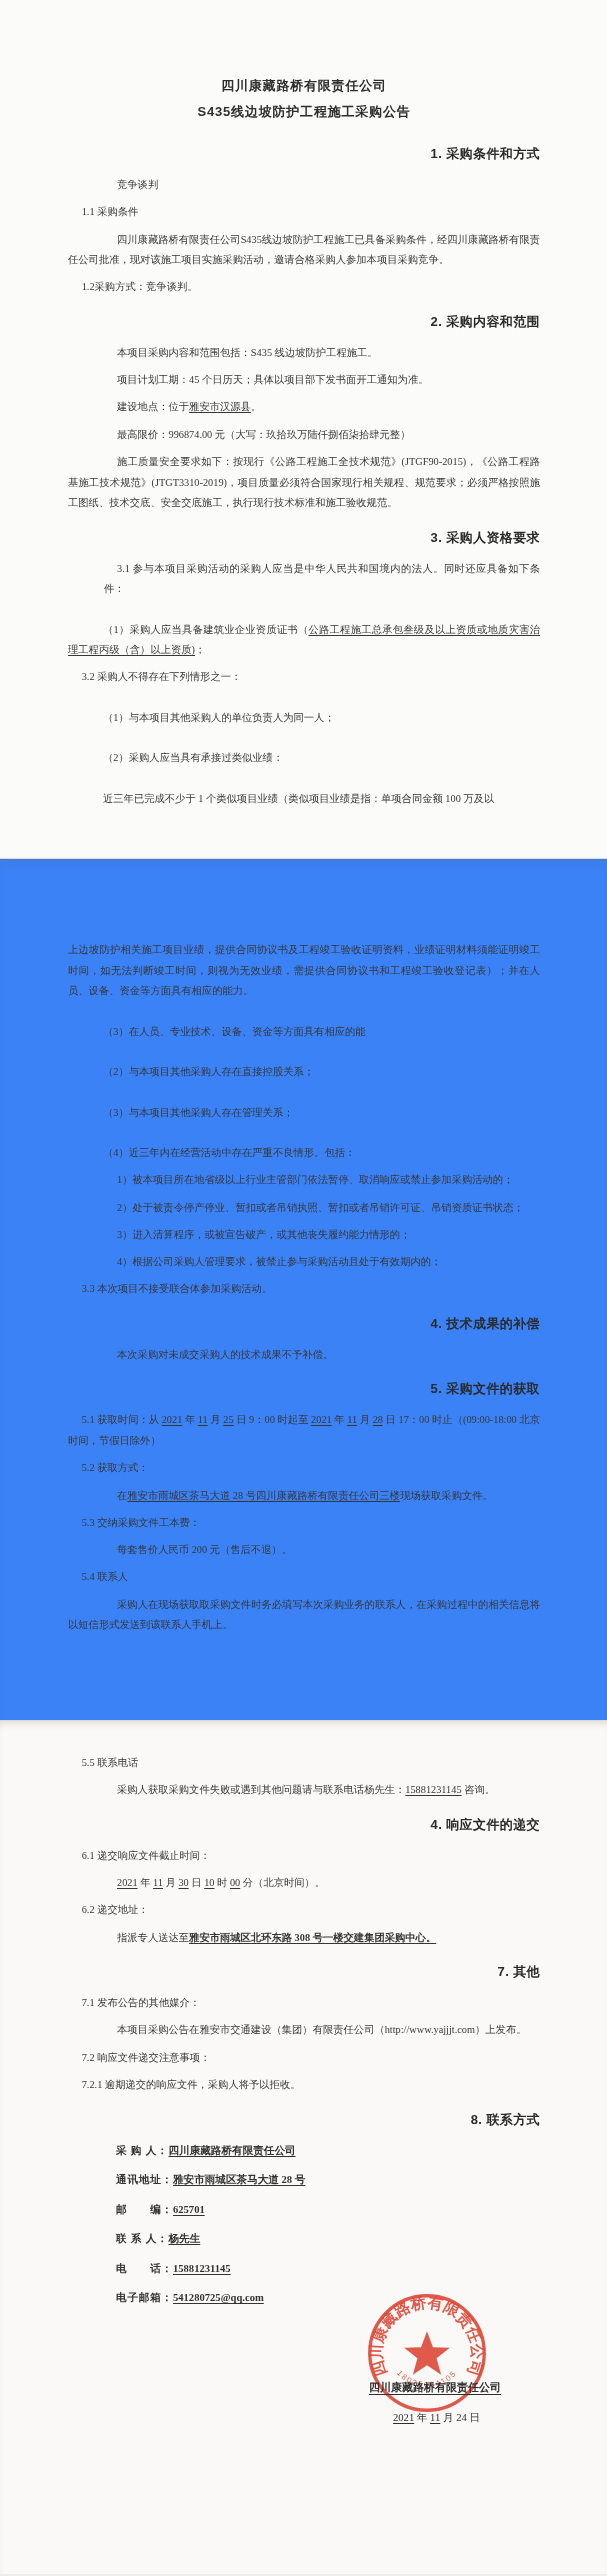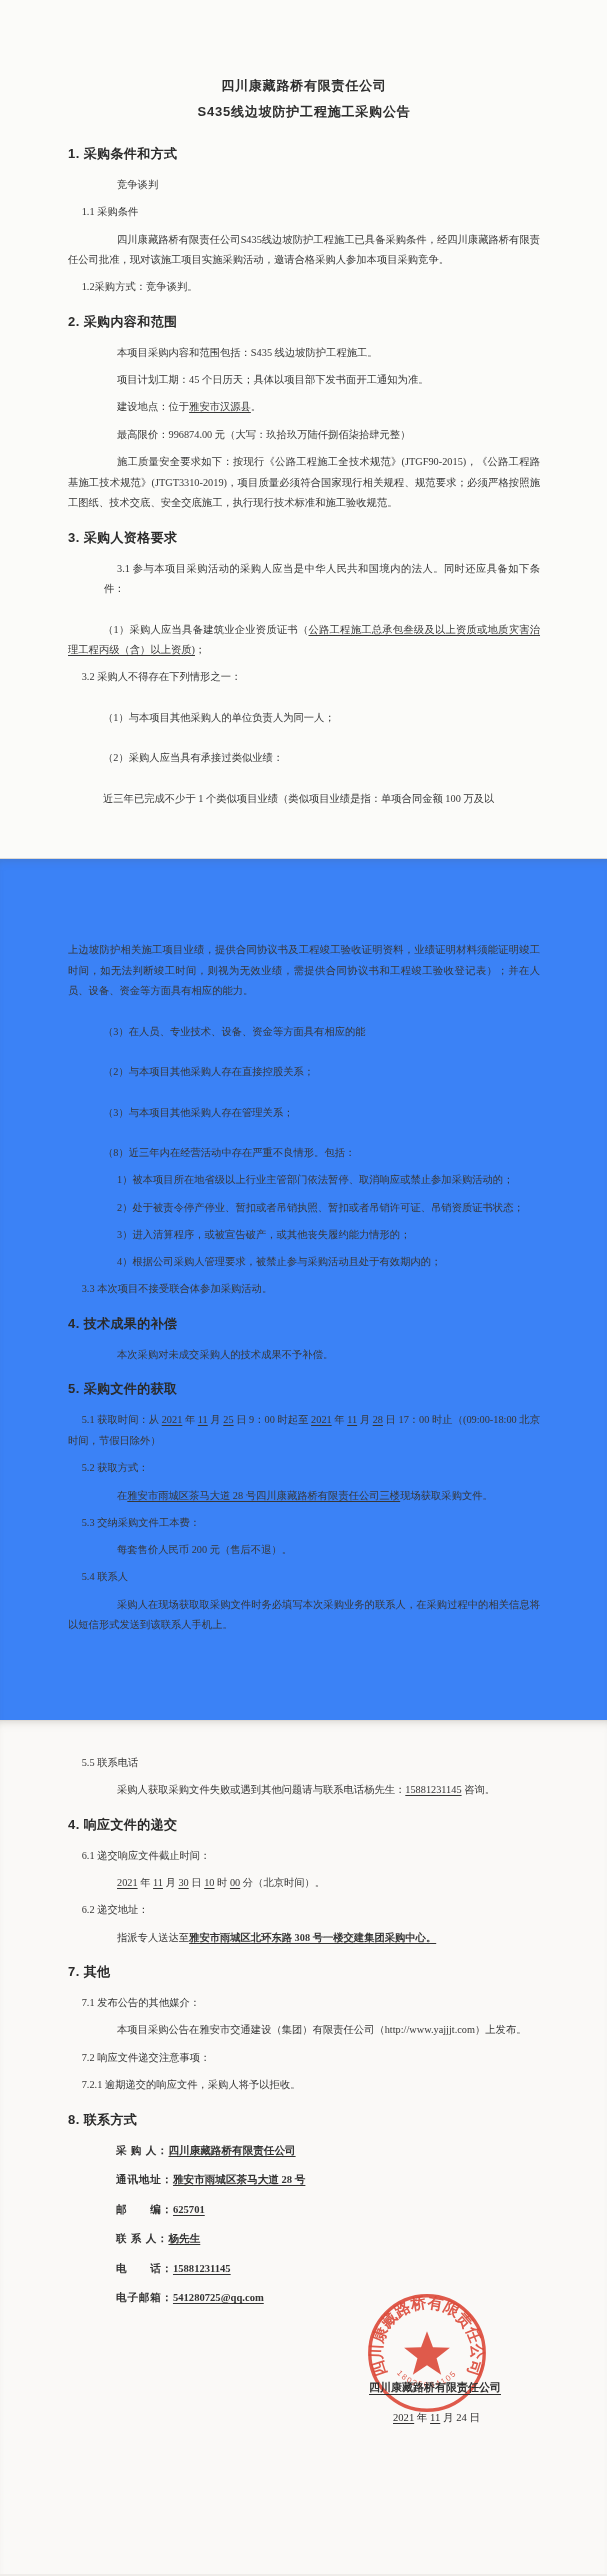--- a/index.html
+++ b/index.html
@@ -11,21 +11,21 @@
   .page-1 { height:858px; padding:73px 68px 0; }
   .page-2 { height:862px; padding:81px 68px 0; border-top:1.5px solid #dedad4;
             box-shadow: inset 0 6px 10.6px -7.6px rgba(90,85,75,.35); background:#3b82f6; }
   .page-3 { height:854px; padding:32px 68px 0; border-top:1.5px solid #dedad4;
             box-shadow: inset 0 6px 10.6px -7.6px rgba(90,85,75,.35); background:#faf9f7; }
 
   .title { text-align:center; font-family:"Liberation Sans","DejaVu Sans",sans-serif;
            font-weight:bold; font-size:13px; line-height:26px; color:#2e2e2e; letter-spacing:0.8px; }
 
   h2.sec { font-family:"Liberation Sans","DejaVu Sans",sans-serif; font-size:13px;
-           font-weight:bold; color:#2b2b2b; margin:15px 0 12px; letter-spacing:0.4px; }
+           font-weight:bold; color:#2b2b2b; margin:15px 0 12px; letter-spacing:0.4px;text-align:right; }
   .page-1 h2.sec:first-of-type { margin-top:20px; }
 
   p { font-size:10.3px; line-height:20.5px; margin:0 0 6.8px; text-align:justify; color:#373737; }
   .ti0 { text-indent:13.7px; }   
   .ti1 { text-indent:35px;margin-top:20px; }   
   .ti2 { text-indent:49px; }   
   .c31 { margin-left:36px; text-indent:13px; }
 
   .u { text-decoration:underline; text-underline-offset:2.3px; }
   .b { font-weight:bold; }
@@ -69,21 +69,21 @@
     <p class="ti1">（1）与本项目其他采购人的单位负责人为同一人；</p>
     <p class="ti1">（2）采购人应当具有承接过类似业绩：</p>
     <p class="ti1">近三年已完成不少于 1 个类似项目业绩（类似项目业绩是指：单项合同金额 100 万及以</p>
   </div>
 
   <div class="page page-2">
     <p>上边坡防护相关施工项目业绩，提供合同协议书及工程竣工验收证明资料，业绩证明材料须能证明竣工时间，如无法判断竣工时间，则视为无效业绩，需提供合同协议书和工程竣工验收登记表）；并在人员、设备、资金等方面具有相应的能力。</p>
     <p class="ti1">（3）在人员、专业技术、设备、资金等方面具有相应的能</p>
     <p class="ti1">（2）与本项目其他采购人存在直接控股关系；</p>
     <p class="ti1">（3）与本项目其他采购人存在管理关系；</p>
-    <p class="ti1">（8）近三年内在经营活动中存在严重不良情形。包括：</p>
+    <p class="ti1">（4）近三年内在经营活动中存在严重不良情形。包括：</p>
     <p class="ti2">1）被本项目所在地省级以上行业主管部门依法暂停、取消响应或禁止参加采购活动的；</p>
     <p class="ti2">2）处于被责令停产停业、暂扣或者吊销执照、暂扣或者吊销许可证、吊销资质证书状态；</p>
     <p class="ti2">3）进入清算程序，或被宣告破产，或其他丧失履约能力情形的；</p>
     <p class="ti2">4）根据公司采购人管理要求，被禁止参与采购活动且处于有效期内的；</p>
     <p class="ti0">3.3 本次项目不接受联合体参加采购活动。</p>
 
     <h2 class="sec">4. 技术成果的补偿</h2>
     <p class="ti2">本次采购对未成交采购人的技术成果不予补偿。</p>
 
     <h2 class="sec">5. 采购文件的获取</h2>

